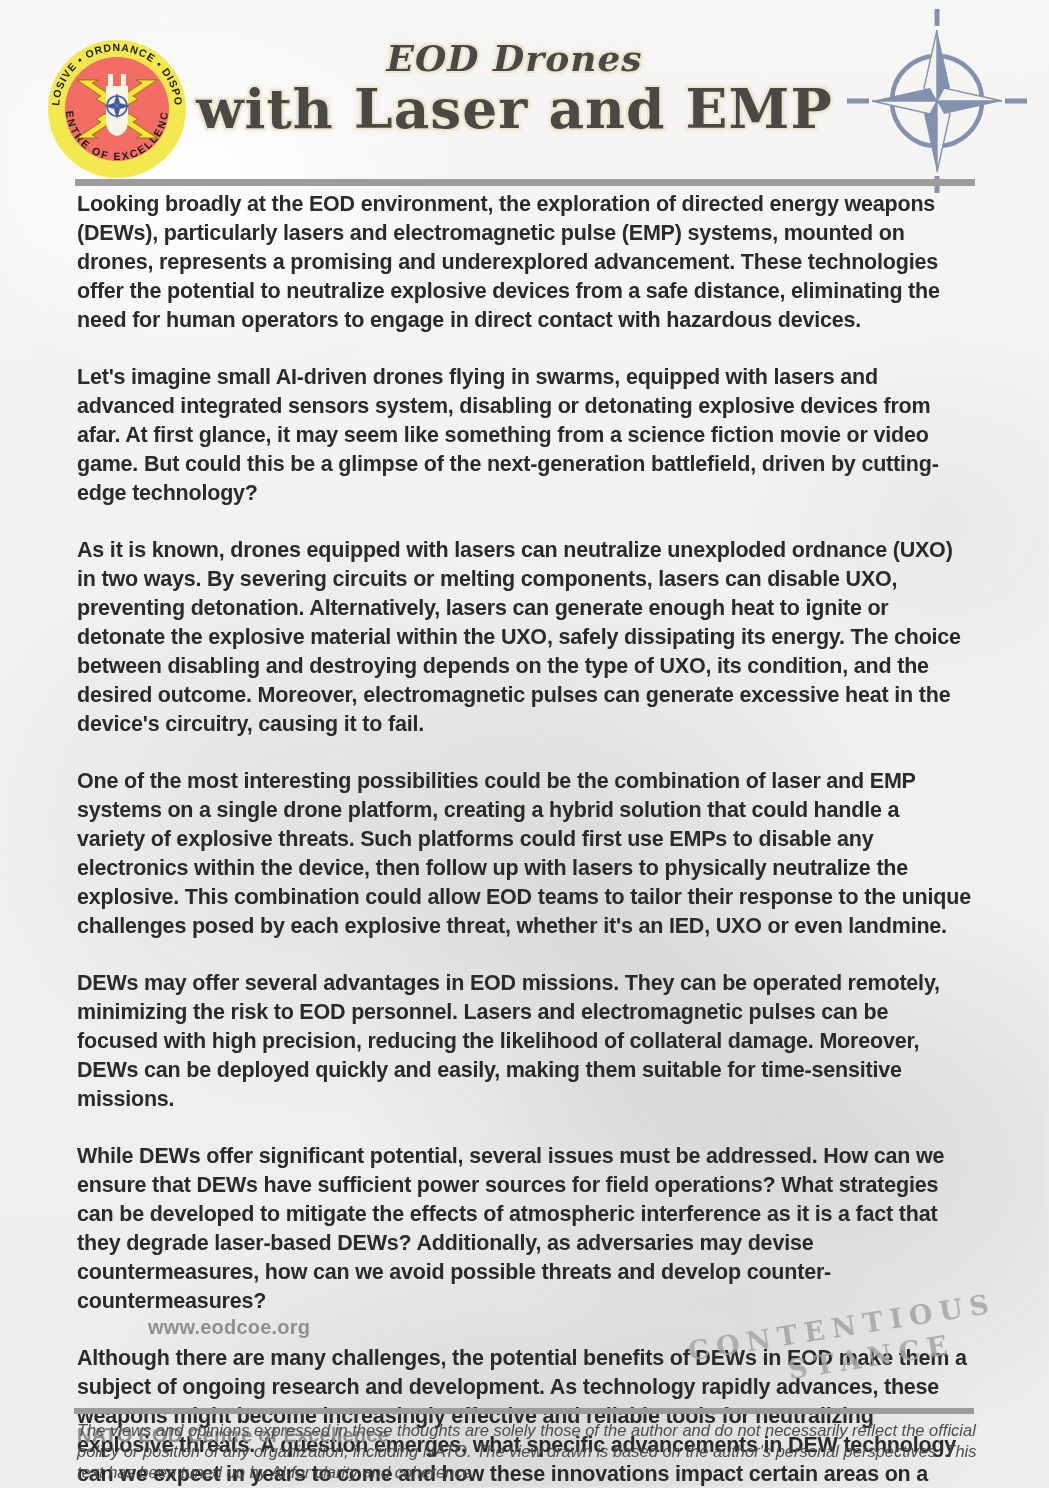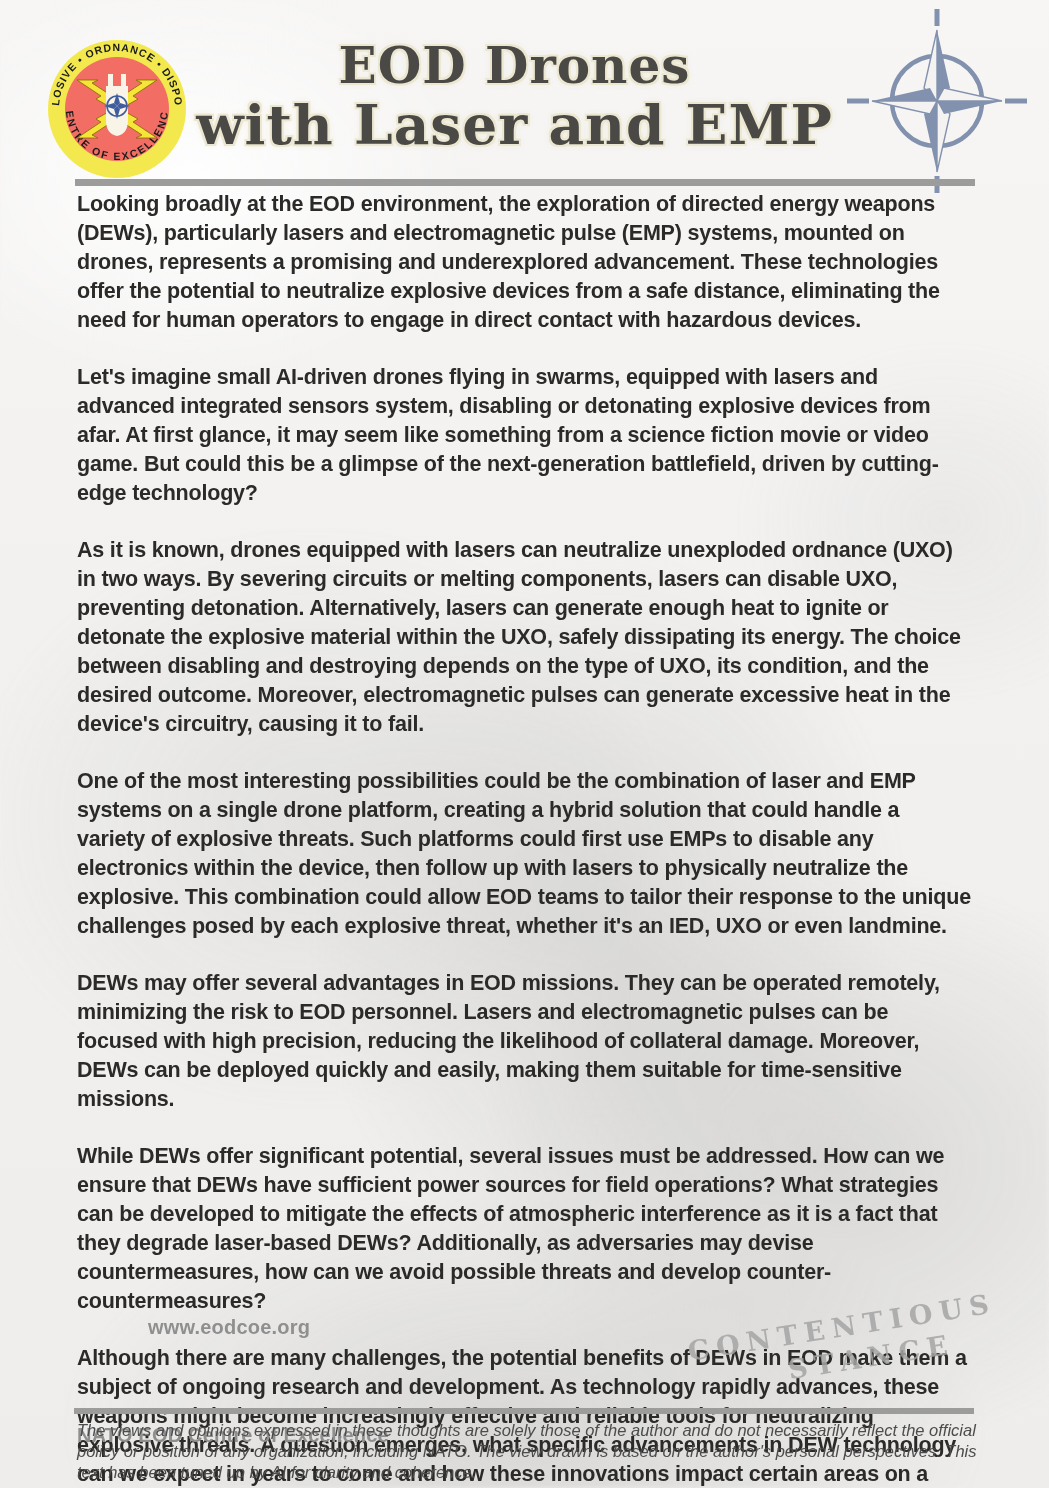--- a/index.html
+++ b/index.html
@@ -31,21 +31,21 @@
     position:absolute;left:190px;right:210px;top:38px;
     text-align:center;
     font-family:"DejaVu Serif","Liberation Serif",serif;
     font-weight:bold;
     color:#4a4946;
     line-height:1.12;
     text-shadow:-2px -2px 0 #ece7d0, 2px -2px 0 #ece7d0, -2px 2px 0 #ece7d0,
                  2px 2px 0 #ece7d0, 0 0 7px rgba(236,231,208,.95);
     letter-spacing:1px;
   }
-  .title-line1{font-size:50px;}
+  .title-line1{font-size:36px;font-style:italic;}
   .title-line2{font-size:55px;}
   .nato-wrap{position:absolute;right:12px;top:6px;width:200px;height:190px;}
   .header-rule{
     position:absolute;left:75px;top:179px;width:900px;height:7px;
     background:#9c9c9b;
   }
   
   .content{
     position:absolute;left:77px;top:190px;width:895px;
     color:#2b2a28;

